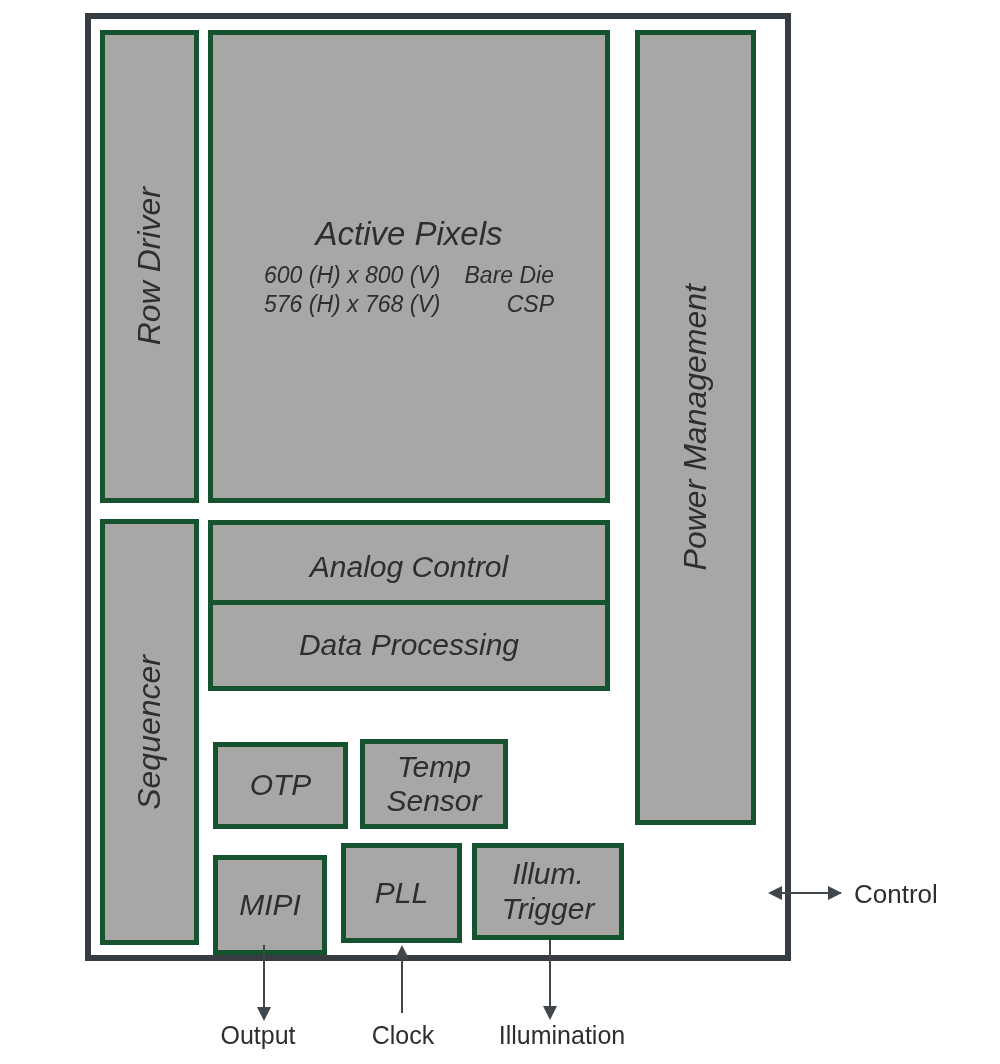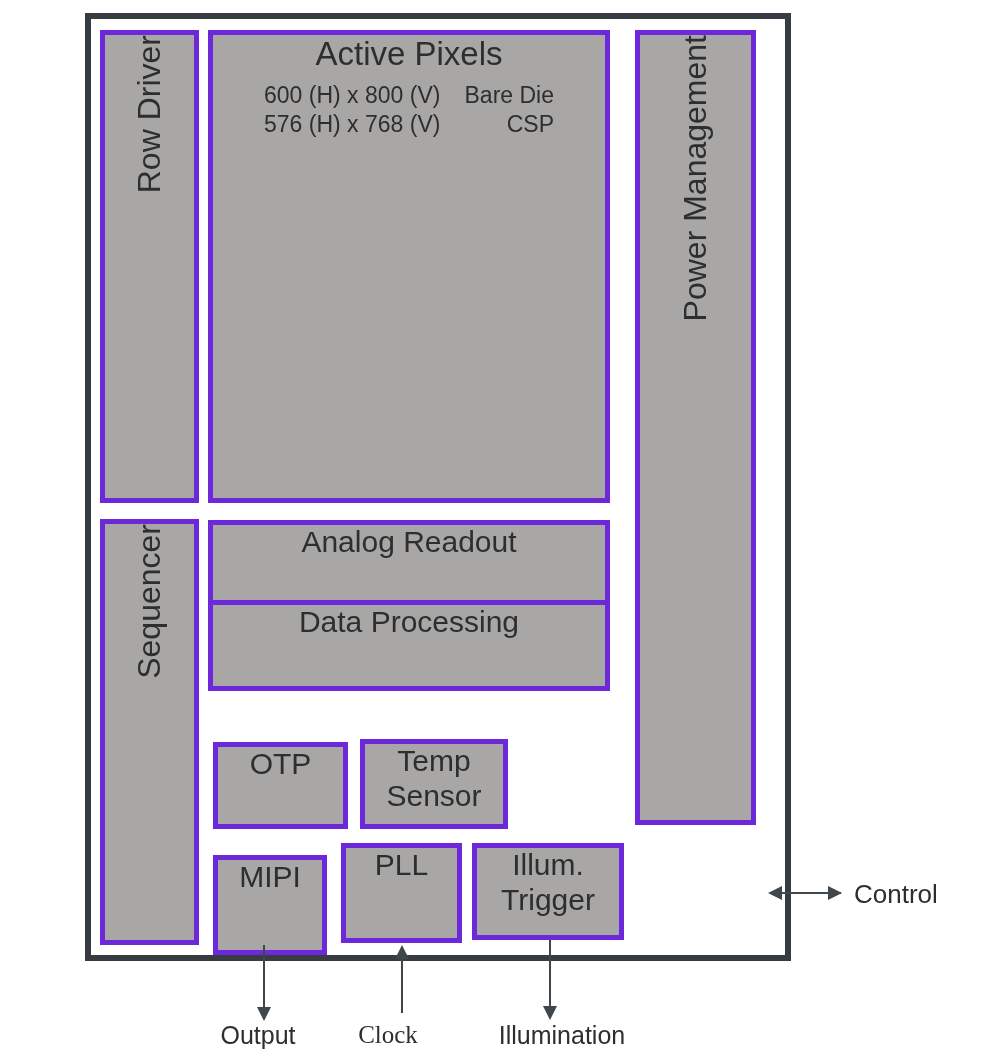--- a/index.html
+++ b/index.html
@@ -5,23 +5,23 @@
   html,body{margin:0;padding:0;background:#ffffff;}
   .canvas{
     position:relative;width:1000px;height:1064px;background:#ffffff;
     font-family:"Liberation Sans",sans-serif;color:#2c2e2f;
   }
   .outer-box{
     position:absolute;left:85px;top:13px;width:706px;height:948px;
     border:6px solid #363c42;box-sizing:border-box;background:#ffffff;
   }
   .block{
-    position:absolute;background:#a8a7a5;border:5px solid #6d28d9;
-    box-sizing:border-box;display:flex;align-items:flex-start;justify-content:center;
-    text-align:center;color:#2c2e2f;
+    position:absolute;background:#a8a7a5;border:5px solid #14532d;
+    box-sizing:border-box;display:flex;align-items:center;justify-content:center;
+    text-align:center;color:#2c2e2f;font-style:italic;
   }
   .hlabel{font-size:30px;line-height:1.15;}
   .vtext{
     writing-mode:vertical-rl;transform:rotate(180deg);
     font-size:32px;white-space:nowrap;
   }
   .ap-stack{display:flex;flex-direction:column;align-items:center;}
   .ap-title{font-size:33px;margin-bottom:8px;}
   .ap-specs{width:290px;font-size:23px;line-height:1.24;}
   .ap-spec-row{display:flex;justify-content:space-between;}
@@ -66,21 +66,21 @@
         </div>
       </div>
     </div>
   </div>
 
   <div class="block" style="left:635px;top:30px;width:121px;height:795px;">
     <span class="vtext">Power Management</span>
   </div>
 
   <div class="block" style="left:208px;top:520px;width:402px;height:95px;">
-    <span class="hlabel">Analog Readout</span>
+    <span class="hlabel">Analog Control</span>
   </div>
   <div class="block" style="left:208px;top:600px;width:402px;height:91px;">
     <span class="hlabel">Data Processing</span>
   </div>
 
   <div class="block" style="left:213px;top:742px;width:135px;height:87px;">
     <span class="hlabel">OTP</span>
   </div>
   <div class="block" style="left:344px;top:739px;width:148px;height:90px;margin-left:16px;">
     <span class="hlabel">Temp Sensor</span>
@@ -100,19 +100,19 @@
   <div class="head head-left" style="left:768px;top:886px;"></div>
   <div class="head head-right" style="left:828px;top:886px;"></div>
   <span class="control-label" style="left:854px;top:879px;">Control</span>
 
   <div class="vline" style="left:263px;top:945px;height:63px;"></div>
   <div class="head head-down" style="left:257px;top:1007px;"></div>
   <span class="flow-label" style="left:258px;top:1021px;text-align:right;">Output</span>
 
   <div class="vline" style="left:401px;top:957px;height:56px;"></div>
   <div class="head head-up" style="left:395px;top:945px;"></div>
-  <span class="flow-label" style="left:388px;top:1021px;font-family:Liberation Serif, serif;">Clock</span>
+  <span class="flow-label" style="left:403px;top:1021px;">Clock</span>
 
   <div class="vline" style="left:549px;top:940px;height:67px;"></div>
   <div class="head head-down" style="left:543px;top:1006px;"></div>
   <span class="flow-label" style="left:562px;top:1021px;">Illumination</span>
 
 </div>
 
 </body></html>

